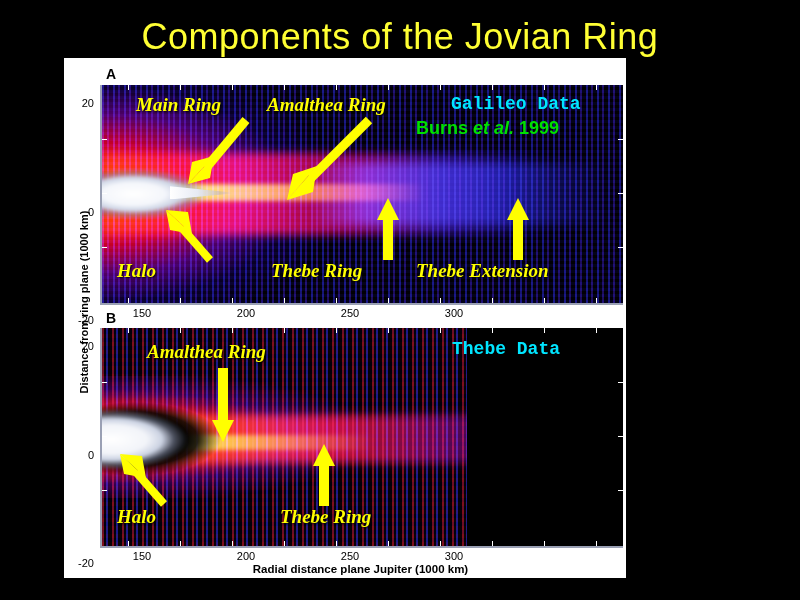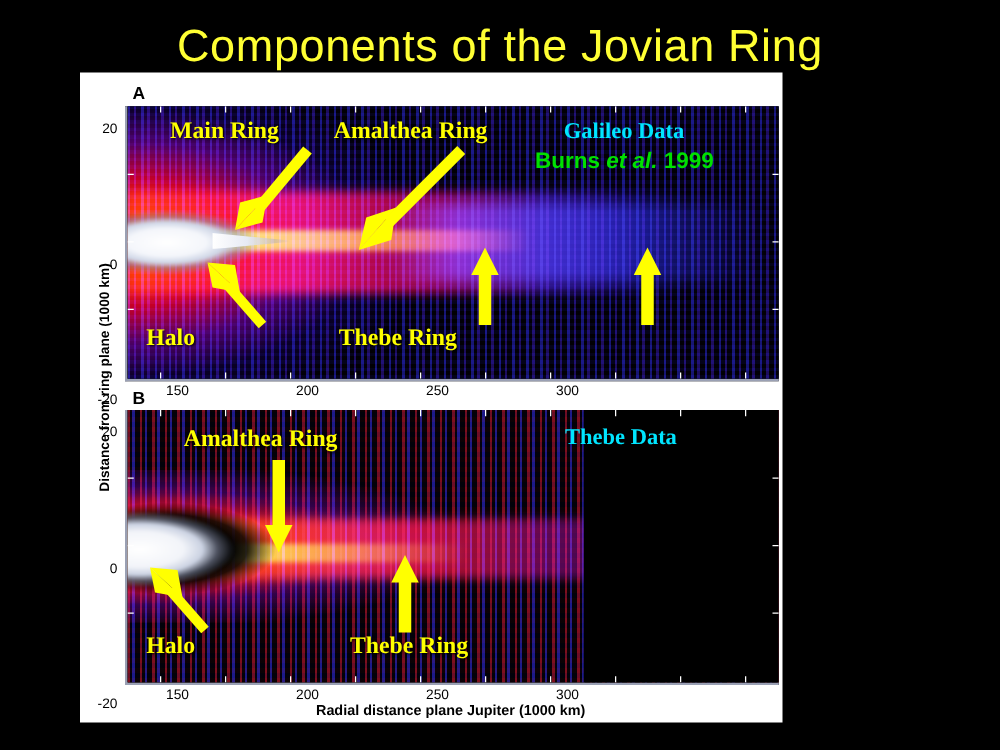--- a/index.html
+++ b/index.html
@@ -144,30 +144,30 @@
   }
   #xtitle{
     position:absolute;left:36px;top:505px;width:521px;text-align:center;
     color:#000;font-size:11.5px;font-weight:bold;
     font-family:"Liberation Sans",sans-serif;white-space:nowrap;
   }
 
   
   .anno{
     position:absolute;color:#ffff00;white-space:nowrap;
-    font-family:"Liberation Serif",serif;font-weight:bold;
+    font-family:"Liberation Serif",serif;font-style:italic;font-weight:bold;
     font-size:19px;text-shadow:1px 1px 2px #000;
   }
   .src-cyan{
     position:absolute;color:#00e5ff;white-space:nowrap;
-    font-family:Liberation Serif, serif;font-weight:bold;font-size:18px;
+    font-family:Liberation Mono, monospace;font-weight:bold;font-size:18px;
   }
   .src-green{
     position:absolute;color:#00e000;white-space:nowrap;
-    font-family:"Liberation Sans",sans-serif;font-weight:bold;font-size:18px;padding-left:12px;
+    font-family:"Liberation Sans",sans-serif;font-weight:bold;font-size:18px;
   }
   .src-green i{font-style:italic;}
 
   
   .arrow{position:absolute;}
   .arrow svg{display:block;overflow:visible;}
 </style>
 </head>
 <body>
 
@@ -228,20 +228,21 @@
 
     <div class="xlab-num" style="left:48px;top:249px;width:60px;">150</div>
     <div class="xlab-num" style="left:152px;top:249px;width:60px;">200</div>
     <div class="xlab-num" style="left:256px;top:249px;width:60px;">250</div>
     <div class="xlab-num" style="left:360px;top:249px;width:60px;">300</div>
 
     <div class="anno" style="left:72px;top:36px;">Main Ring</div>
     <div class="anno" style="left:203px;top:36px;">Amalthea Ring</div>
     <div class="anno" style="left:53px;top:202px;">Halo</div>
     <div class="anno" style="left:207px;top:202px;">Thebe Ring</div>
+    <div class="anno" style="left:352px;top:202px;">Thebe Extension</div>
 
     <div class="src-cyan" style="left:387px;top:36px;">Galileo Data</div>
     <div class="src-green" style="left:352px;top:60px;">Burns <i>et al.</i> 1999</div>
 
     <div class="arrow" style="left:120px;top:58px;">
       <svg width="70" height="75" viewBox="0 0 70 75">
         <path d="M62 4 L22 52" stroke="#ffff00" stroke-width="9" stroke-linecap="butt"></path>
         <path d="M4 68 L30 40 L26 62 Z" fill="#ffff00"></path>
         <path d="M4 68 L30 40 L8 46 Z" fill="#ffff00"></path>
       </svg>

